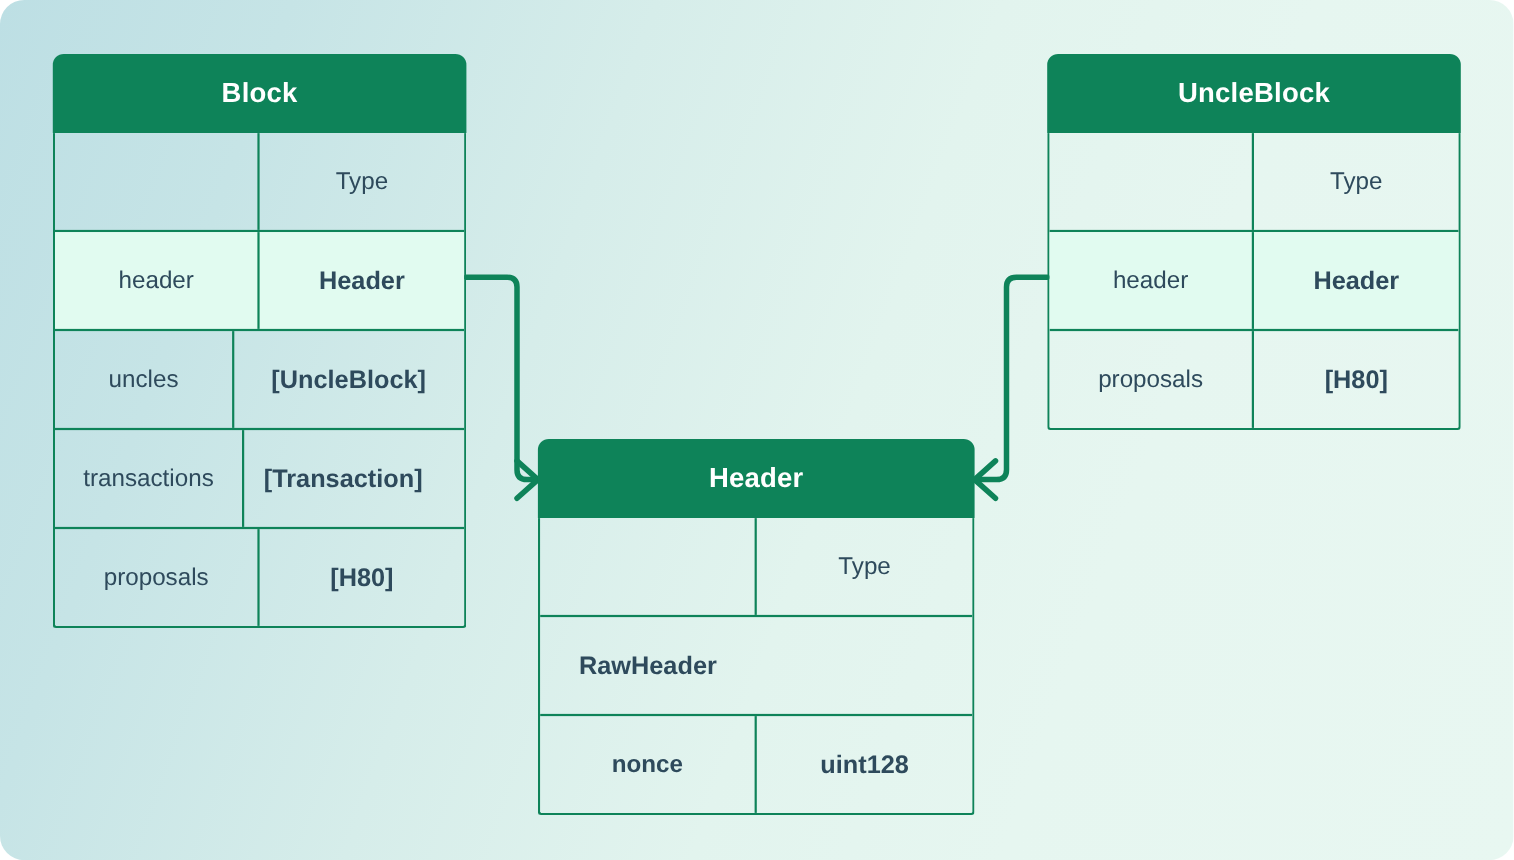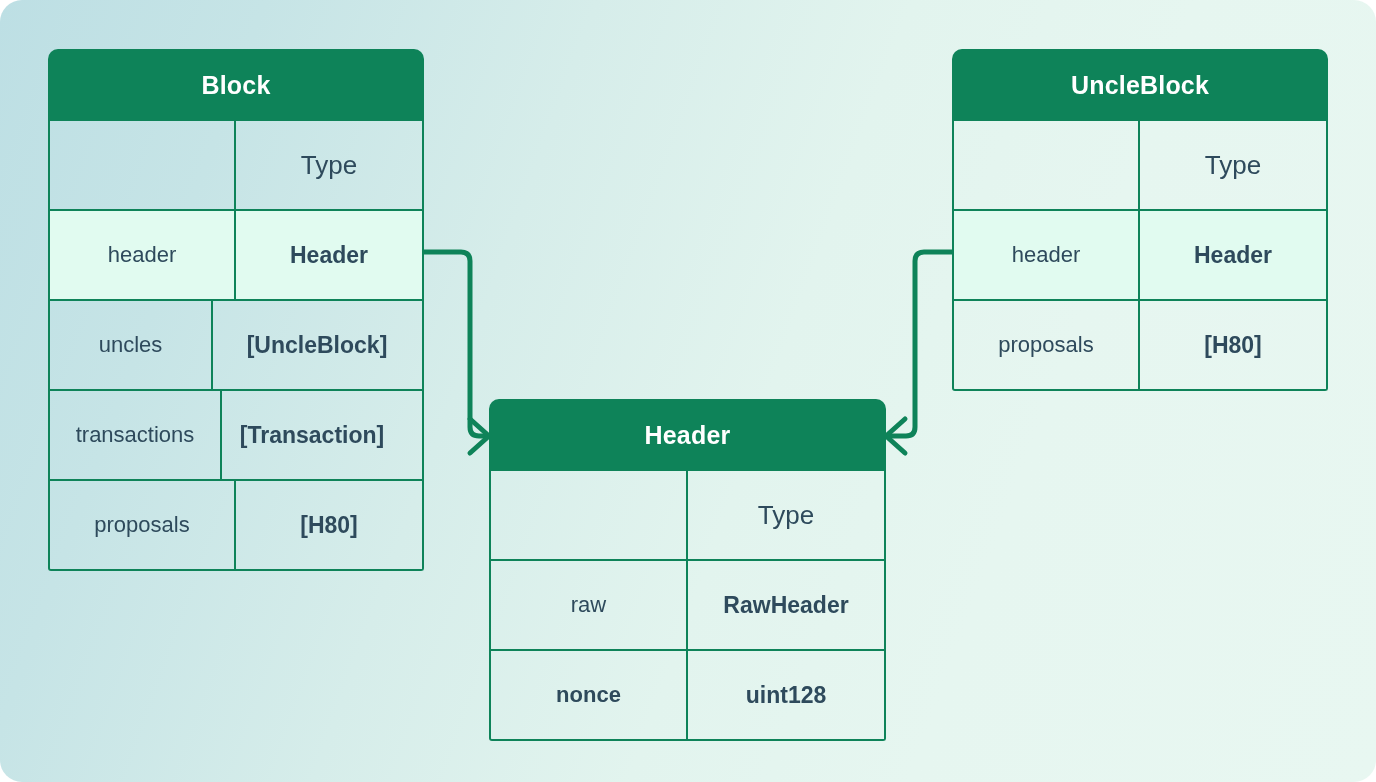--- a/index.html
+++ b/index.html
@@ -64,21 +64,21 @@
   }
   .ecell.name-col {
     border-right: 2px solid #0e8359;
   }
   .ecell.type-col {
     font-weight: bold;
     font-size: 23px;
   }
   .ecell.head-label {
     font-weight: normal;
-    font-size: 26px;
+    font-size: 22px;
   }
 
   
   #wires {
     position: absolute;
     left: 0; top: 0;
     width: 1376px;
     height: 782px;
     z-index: 2;
     pointer-events: none;
@@ -155,21 +155,20 @@
   <div class="entity" id="entity-header" style="left:489px; top:399px; width:397px;">
     <div class="entity-title">Header</div>
     <div class="entity-grid">
 
       <div class="erow">
         <div class="ecell name-col" style="width:197px;"></div>
         <div class="ecell type-col head-label" style="width:196px;">Type</div>
       </div>
 
       <div class="erow">
-        <div class="ecell name-col" style="width:197px;">raw</div>
         <div class="ecell type-col" style="width:196px;">RawHeader</div>
       </div>
 
       <div class="erow">
         <div class="ecell name-col" style="width:197px;font-weight:bold;">nonce</div>
         <div class="ecell type-col" style="width:196px;">uint128</div>
       </div>
 
     </div>
   </div>

